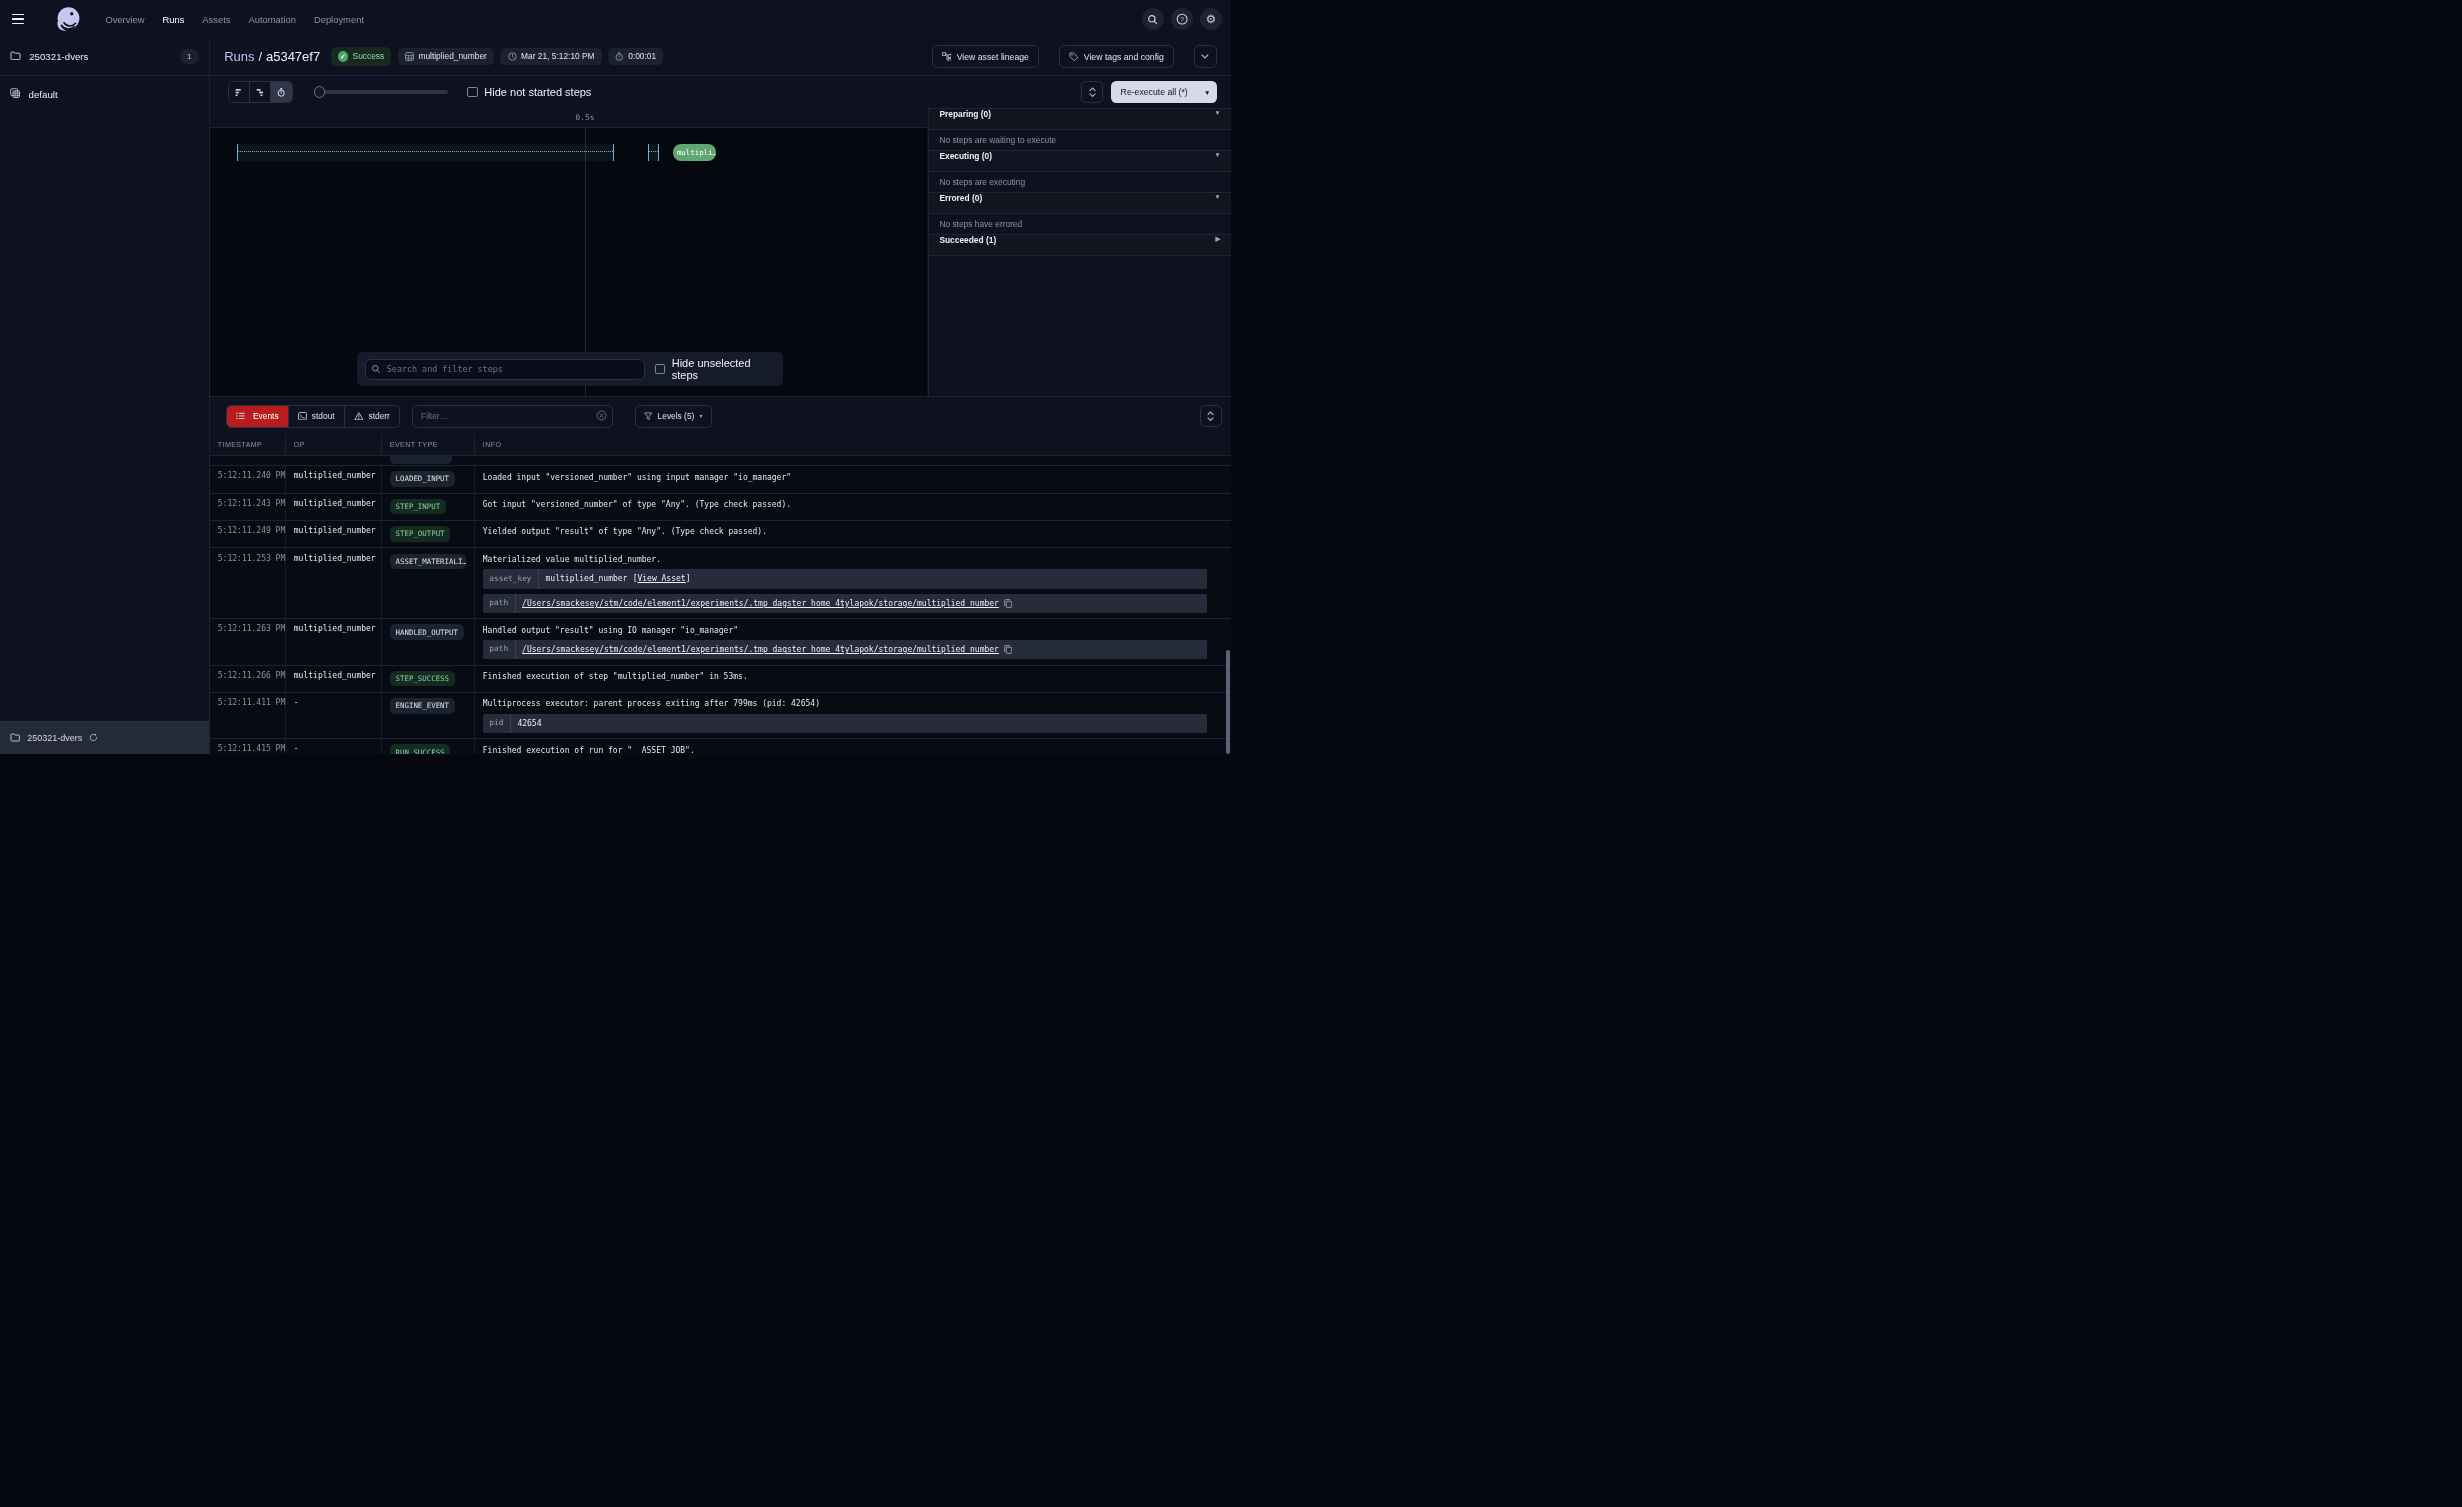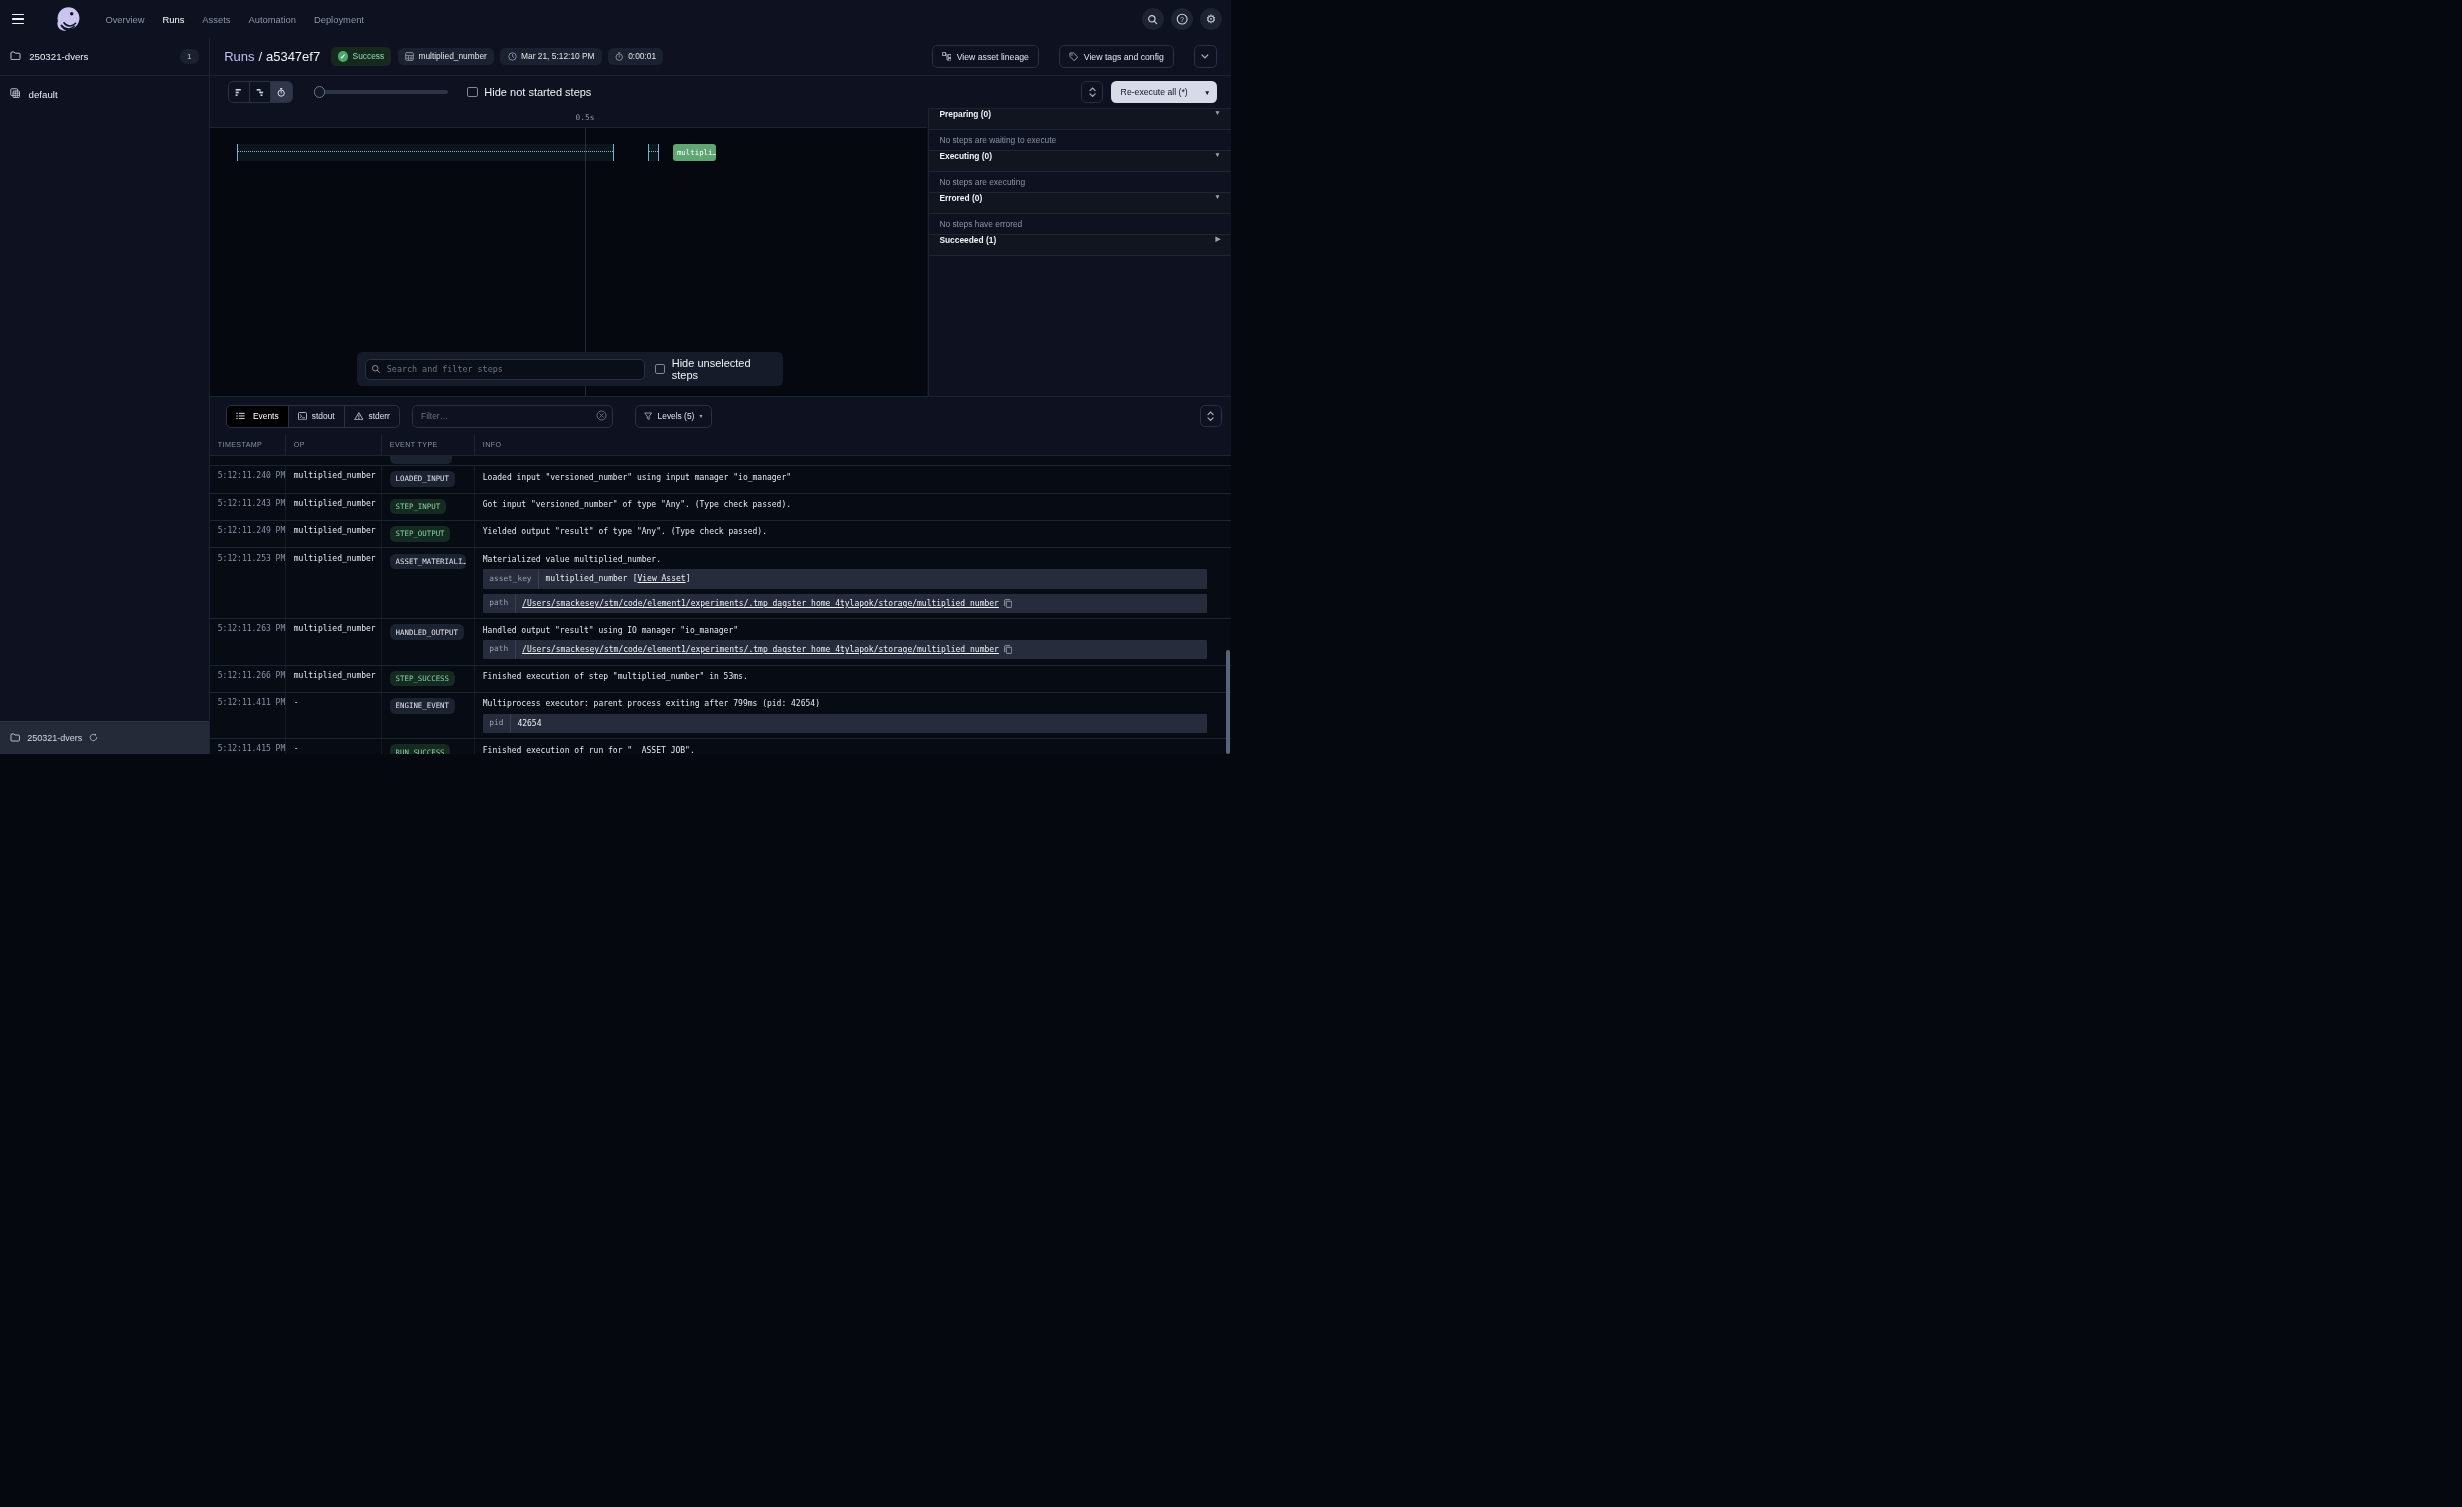--- a/index.html
+++ b/index.html
@@ -66,39 +66,39 @@
 
   
   .gantt { position:absolute; top:70px; left:0; width:717px; height:288px; }
   .timeline { position:absolute; top:0; left:0; right:0; height:20px; background:#0d1120; border-bottom:0.6px solid #1d2431; }
   .time-label { position:absolute; top:4.5px; left:375px; transform:translateX(-50%); font-size:7.8px; color:#8b93a5; }
   .gantt-body { position:absolute; top:20px; left:0; right:0; bottom:0; background:#05080f; }
   .gridline { position:absolute; top:0; bottom:0; left:375px; width:0.6px; background:#232a3a; }
   .wait-bar { position:absolute; top:16px; left:27px; width:377px; height:17px; background:rgba(111,178,216,0.07); border-left:1.3px solid #6fb2d8; border-right:1.3px solid #6fb2d8; }
   .wait-bar::after, .dash-piece::after { content:""; position:absolute; left:0; right:0; top:7.1px; border-top:1.3px dotted #6fb2d8; }
   .dash-piece { position:absolute; top:16px; left:438px; width:11px; height:17px; background:rgba(111,178,216,0.07); border-left:1.3px solid #6fb2d8; border-right:1.3px solid #6fb2d8; }
-  .step-box { position:absolute; top:16px; left:463px; width:43px; height:17px; background:#5fa674; border-radius:3px; color:#ffffff; font-size:7.4px; line-height:17px; padding-left:3.9px; overflow:hidden; white-space:nowrap; cursor:pointer; }
+  .step-box { position:absolute; top:16px; left:463px; width:43px; height:17px; background:#5fa674; border-radius:8px; color:#ffffff; font-size:7.4px; line-height:17px; padding-left:3.9px; overflow:hidden; white-space:nowrap; cursor:pointer; }
   .gantt-search-panel { position:absolute; left:147px; top:224px; width:426px; height:34px; background:#161b29; border-radius:5.2px; display:flex; align-items:center; padding:0 7.8px; gap:10.4px; }
   .search-input-wrap { position:relative; width:292px; }
   .search-input-wrap .sicon { position:absolute; left:6.5px; top:5.2px; color:#8b93a5; }
   .gantt-search-panel input { width:100%; height:21px; background:#0a0e18; border:0.6px solid #2a3142; border-radius:5.2px; color:#dfe3ea; padding:0 6.5px 0 21px; font-size:8.4px; font-family:"DejaVu Sans Mono","Liberation Mono",monospace; outline:none; }
   .gantt-search-panel input::placeholder { color:#6b7382; }
 
   
   .status-panel { position:absolute; top:70px; right:0; width:303px; height:288px; background:#0d1120; border-left:0.6px solid #1d2431; border-top:0.6px solid #1d2431; }
   .sp-header { height:21px; display:flex; padding:0 10.4px; font-size:8.4px; font-weight:bold; color:#f0f2f7; border-bottom:0.6px solid #1f2532; cursor:pointer; background:#10151f; }
   .sp-header .caret { margin-left:auto; color:#9aa1b2; font-size:6.5px; }
   .sp-body { height:21px; display:flex; align-items:center; padding:0 10.4px; font-size:8.4px; color:#8d94a6; border-bottom:0.6px solid #1f2532; }
 
   
   .events-toolbar { position:absolute; top:358px; left:0; right:0; height:39px; background:#0d1120; border-top:0.6px solid #1d2431; display:flex; align-items:center; padding:0 9px 0 16px; }
   .tabs { display:flex; border:0.6px solid #2a3142; border-radius:5.2px; overflow:hidden; height:23px; }
   .tab { display:flex; align-items:center; gap:5.2px; padding:0 9px; font-size:8.4px; color:#dfe3ea; background:transparent; border:none; border-right:0.6px solid #2a3142; cursor:pointer; }
   .tab:last-child { border-right:none; }
-  .tab.selected { background:#000000; color:#ffffff;gap:8px; }
+  .tab.selected { background:#b91c1c; color:#ffffff;gap:8px; }
   .tab .picon { color:#c2c7d3; display:flex; }
   .filter-wrap { position:relative; margin-left:12.3px; }
   .filter-wrap input { width:201px; height:23px; background:transparent; border:0.6px solid #2a3142; border-radius:5.2px; color:#dfe3ea; font-size:8.4px; padding:0 22px 0 7.8px; outline:none; }
   .filter-wrap input::placeholder { color:#6b7382; }
   .filter-wrap .clear { position:absolute; right:5.8px; top:5.8px; color:#6b7382; cursor:pointer; display:flex; }
   .levels-btn { display:flex; align-items:center; gap:5.2px; margin-left:21.4px; height:23px; padding:0 8.4px; border:0.6px solid #2a3142; border-radius:5.2px; background:transparent; color:#dfe3ea; font-size:8.4px; cursor:pointer; }
   .levels-btn .picon { color:#aab0bf; display:flex; }
   .levels-btn .caret { font-size:5.8px; color:#aab0bf; }
 
   

